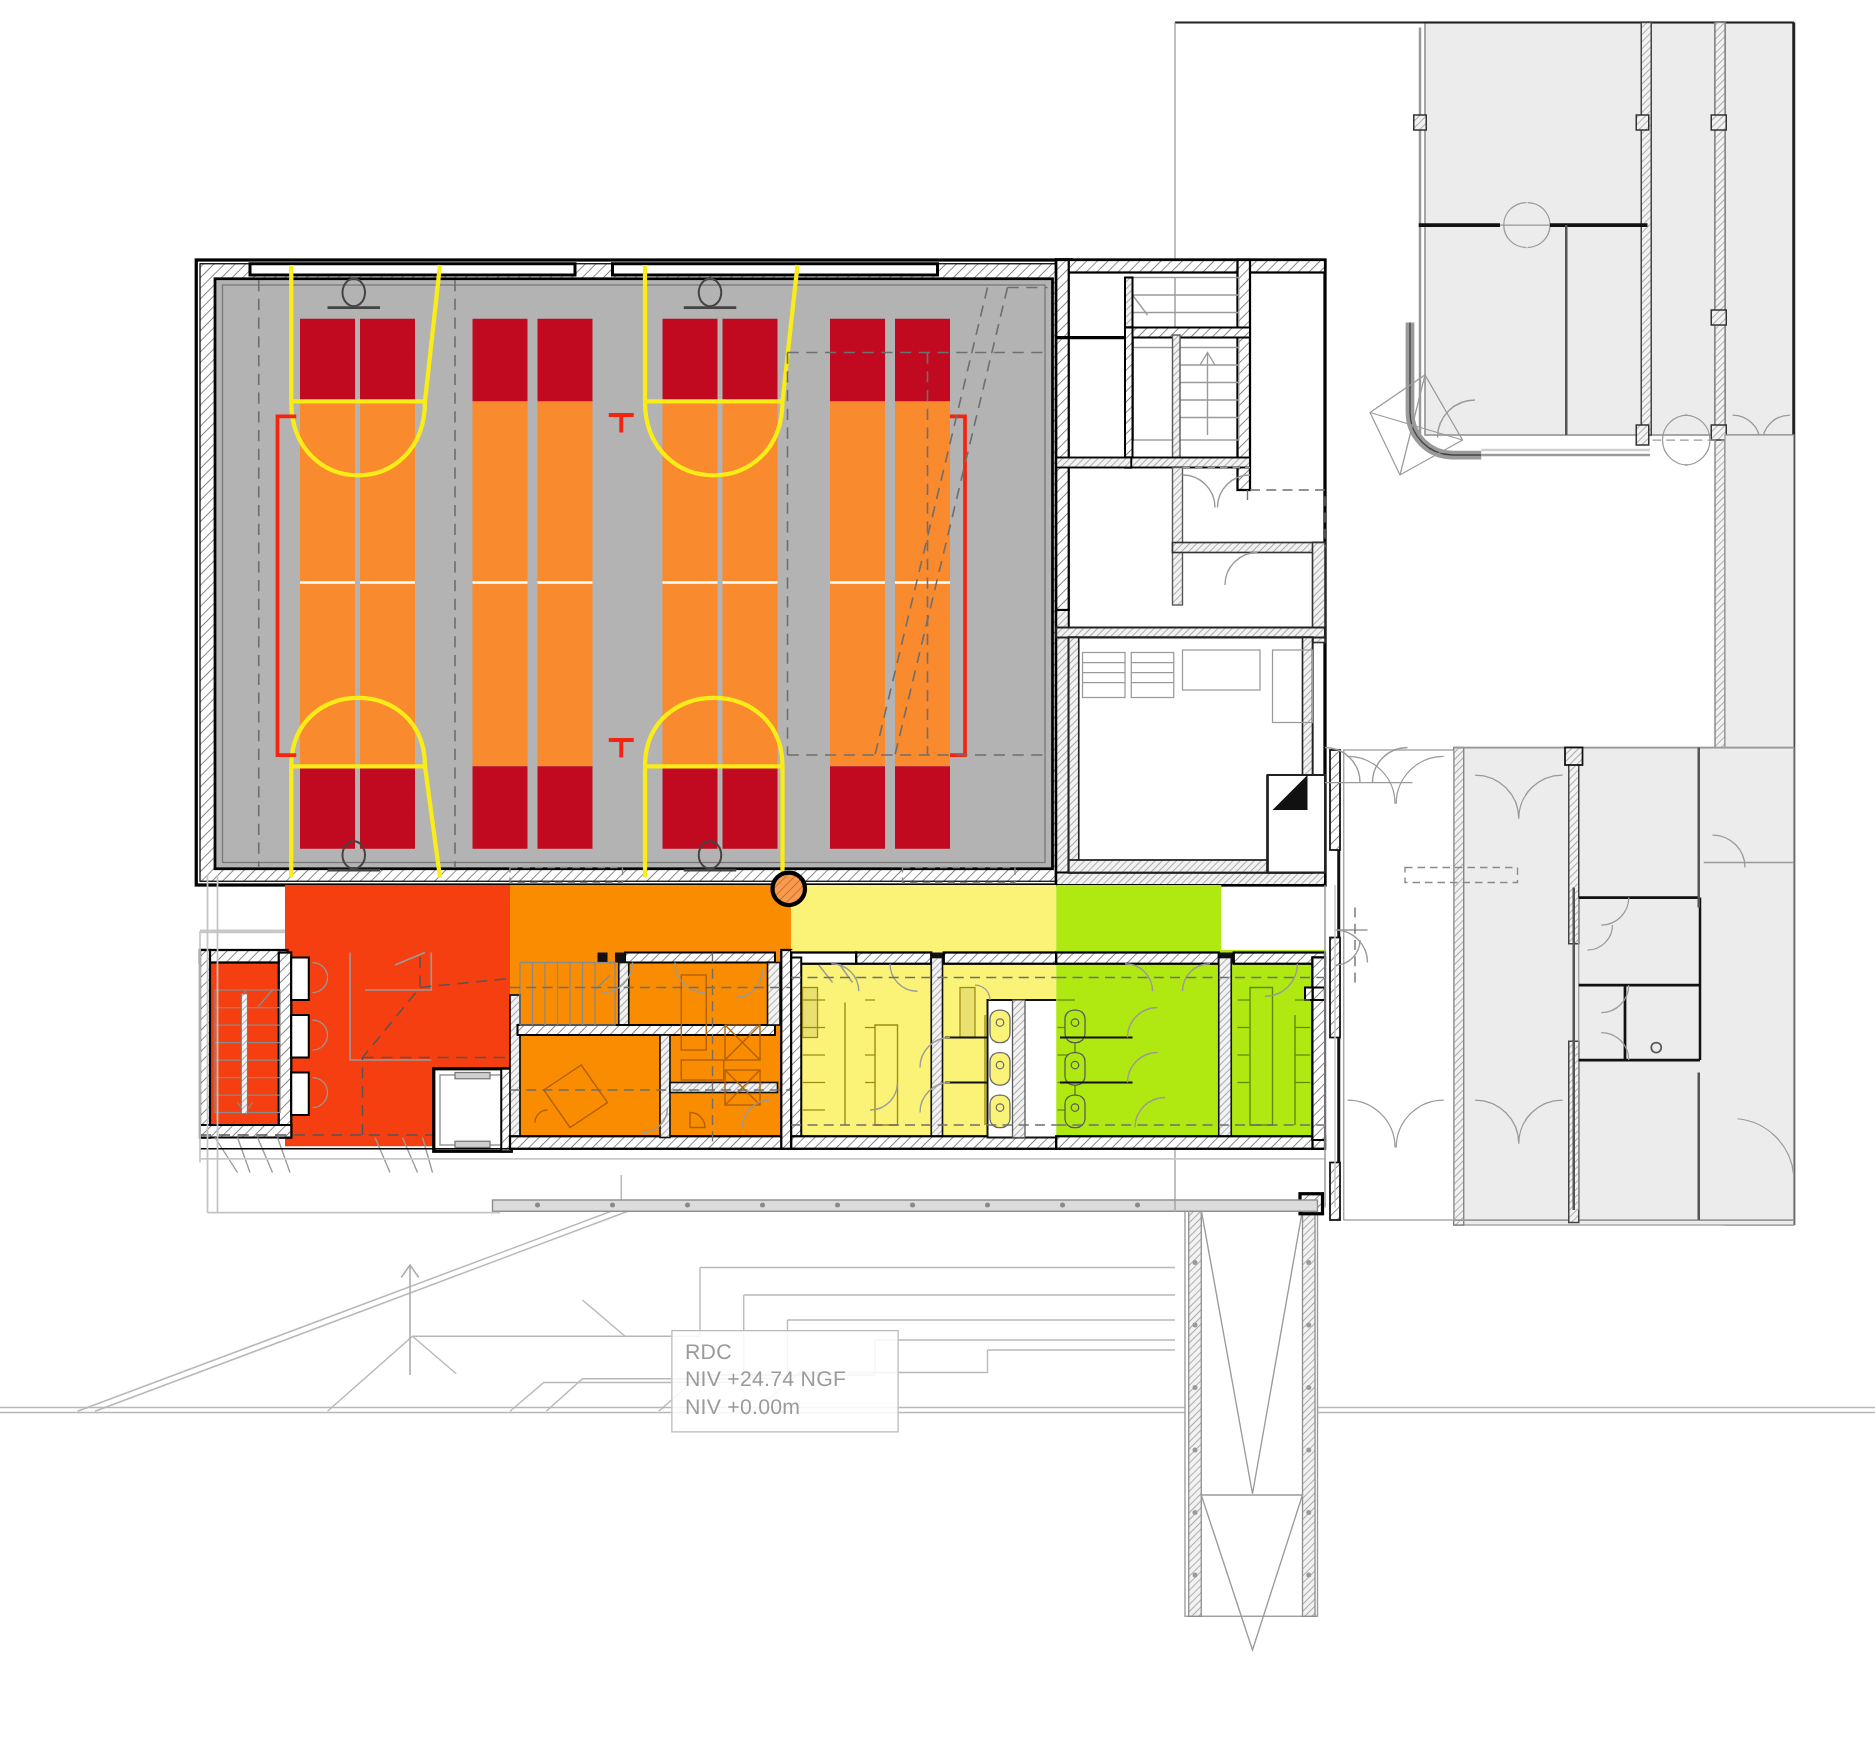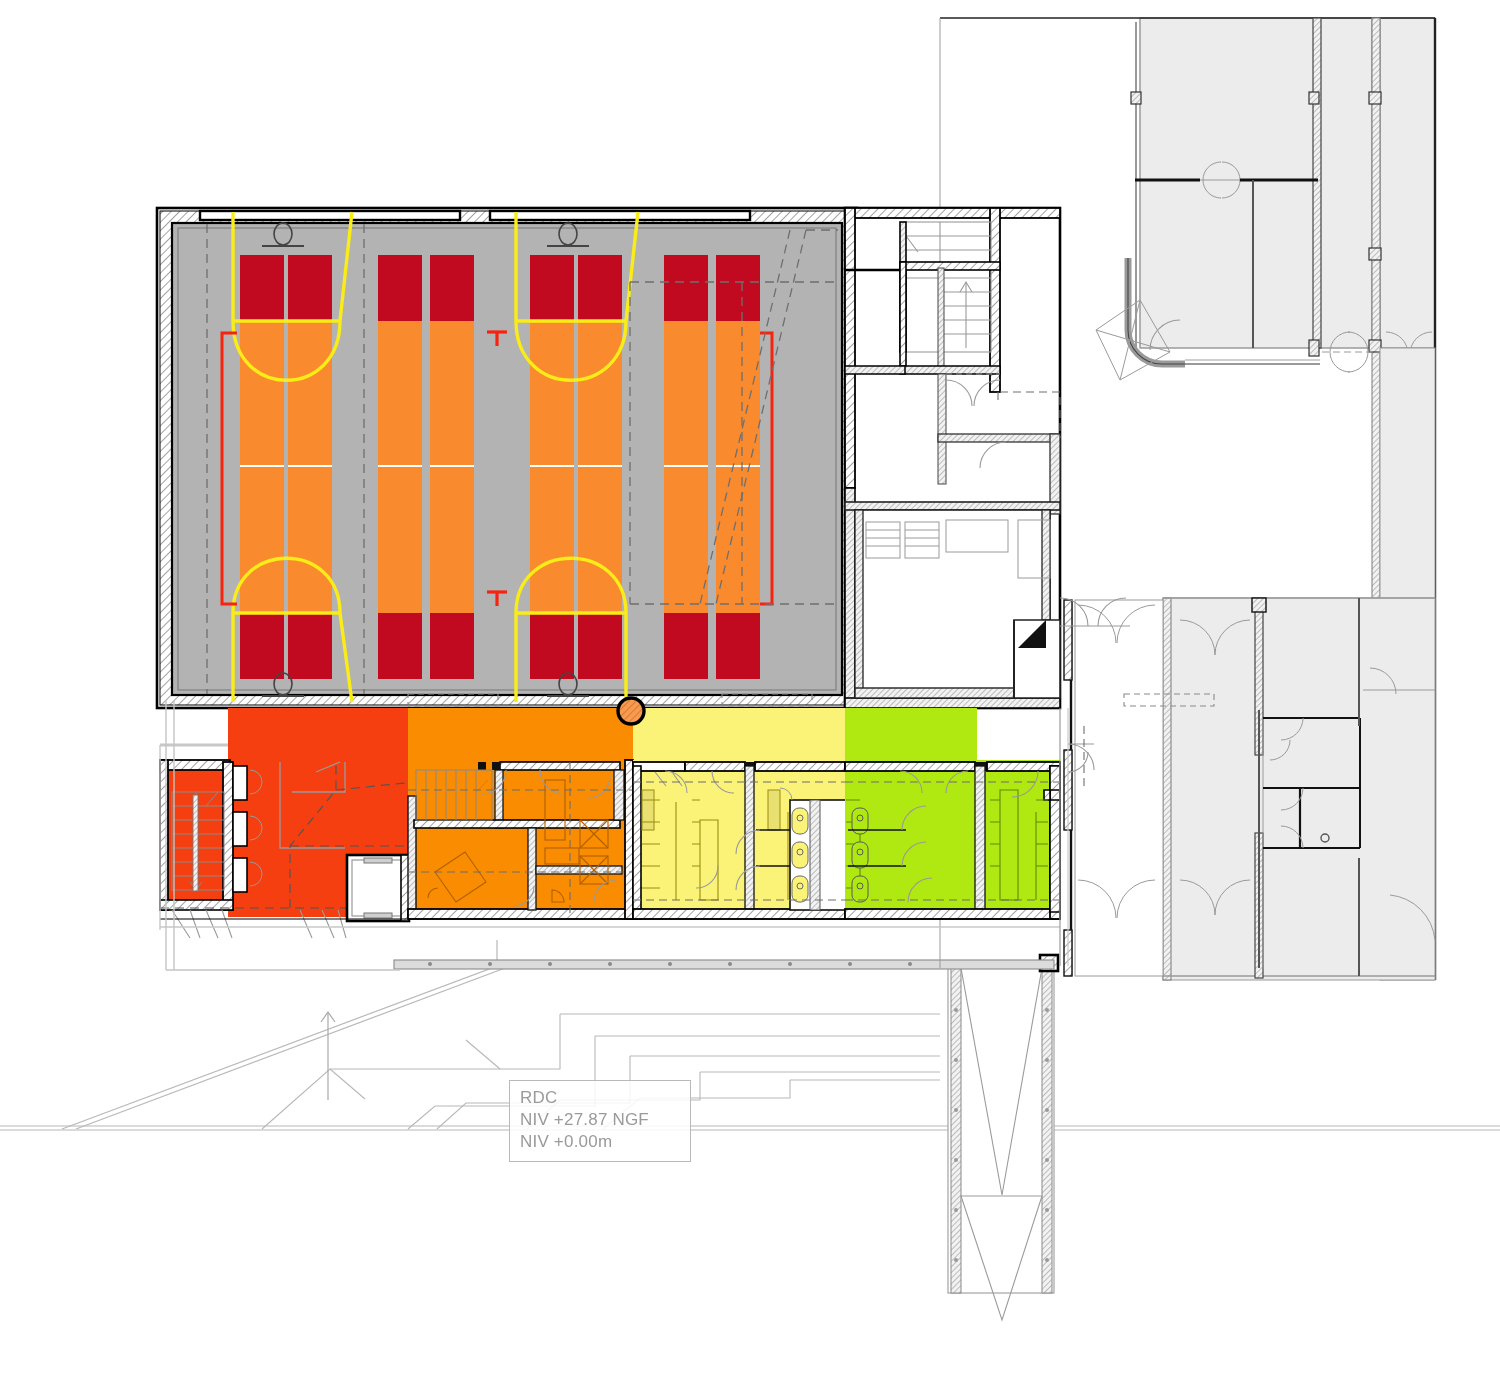--- a/index.html
+++ b/index.html
@@ -635,19 +635,19 @@
     </g>
 
     <g stroke="#c4c4c4" stroke-width="1.4" fill="none">
       <line x1="166" y1="700" x2="166" y2="970"></line>
       <line x1="174" y1="700" x2="174" y2="970"></line>
       <line x1="166" y1="970" x2="400" y2="970"></line>
     </g>
 
   </svg>
 
-  <div class="label-box" style="left:509px; top:1064px; width:160px;margin-top:16px;">
+  <div class="label-box" style="left:537px; top:1064px; width:160px;">
     <div>RDC</div>
-    <div>NIV +27.87 NGF</div>
+    <div>NIV +24.74 NGF</div>
     <div>NIV +0.00m</div>
   </div>
 
 </div>
 
 </body></html>

